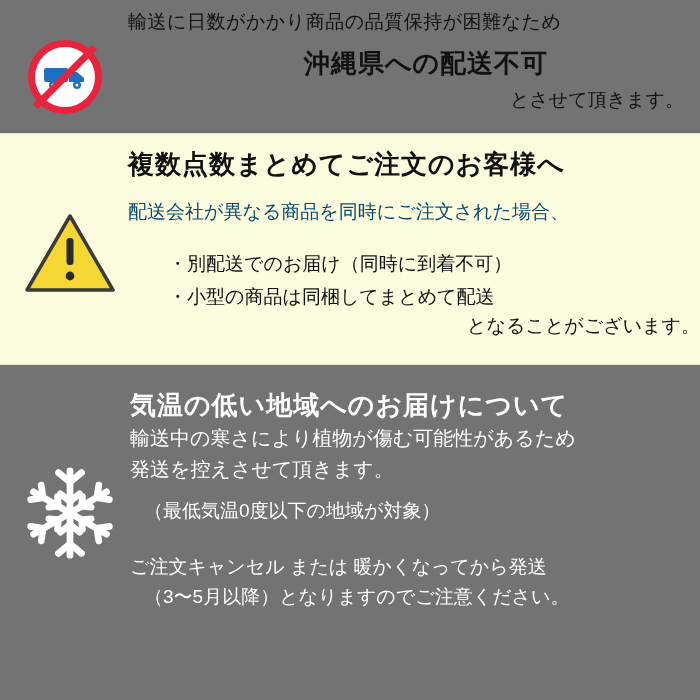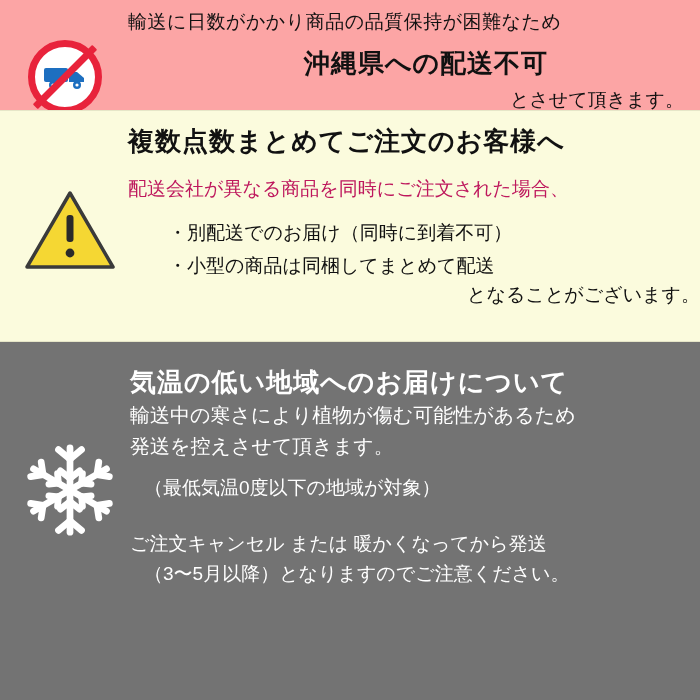--- a/index.html
+++ b/index.html
@@ -16,22 +16,22 @@
   .page {
     width: 700px;
     height: 700px;
     position: relative;
     display: flex;
     flex-direction: column;
   }
 
   
   .sec-white {
-    background: #fca5a5;
-    height: 110px;
+    background: #737373;
+    height: 133px;
     position: relative;
     box-sizing: border-box;
   }
   .sec-white .icon-col {
     position: absolute;
     left: 18px;
     top: 34px;
     width: 96px;
     height: 96px;
   }
@@ -123,26 +123,26 @@
   }
   .y-title {
     font-size: 26px;
     font-weight: bold;
     color: #111111;
     letter-spacing: 1px;
     line-height: 1.4;
   }
   .y-sub {
     font-size: 19px;
-    color: #be185d;
+    color: #0c4a6e;
     margin-top: 16px;
     line-height: 1.5;
   }
   .y-bullets {
-    margin-top: 12px;
+    margin-top: 20px;
     padding-left: 40px;
   }
   .y-bullets div {
     font-size: 19px;
     color: #111111;
     line-height: 1.75;
   }
   .y-tail {
     font-size: 19px;
     color: #111111;

